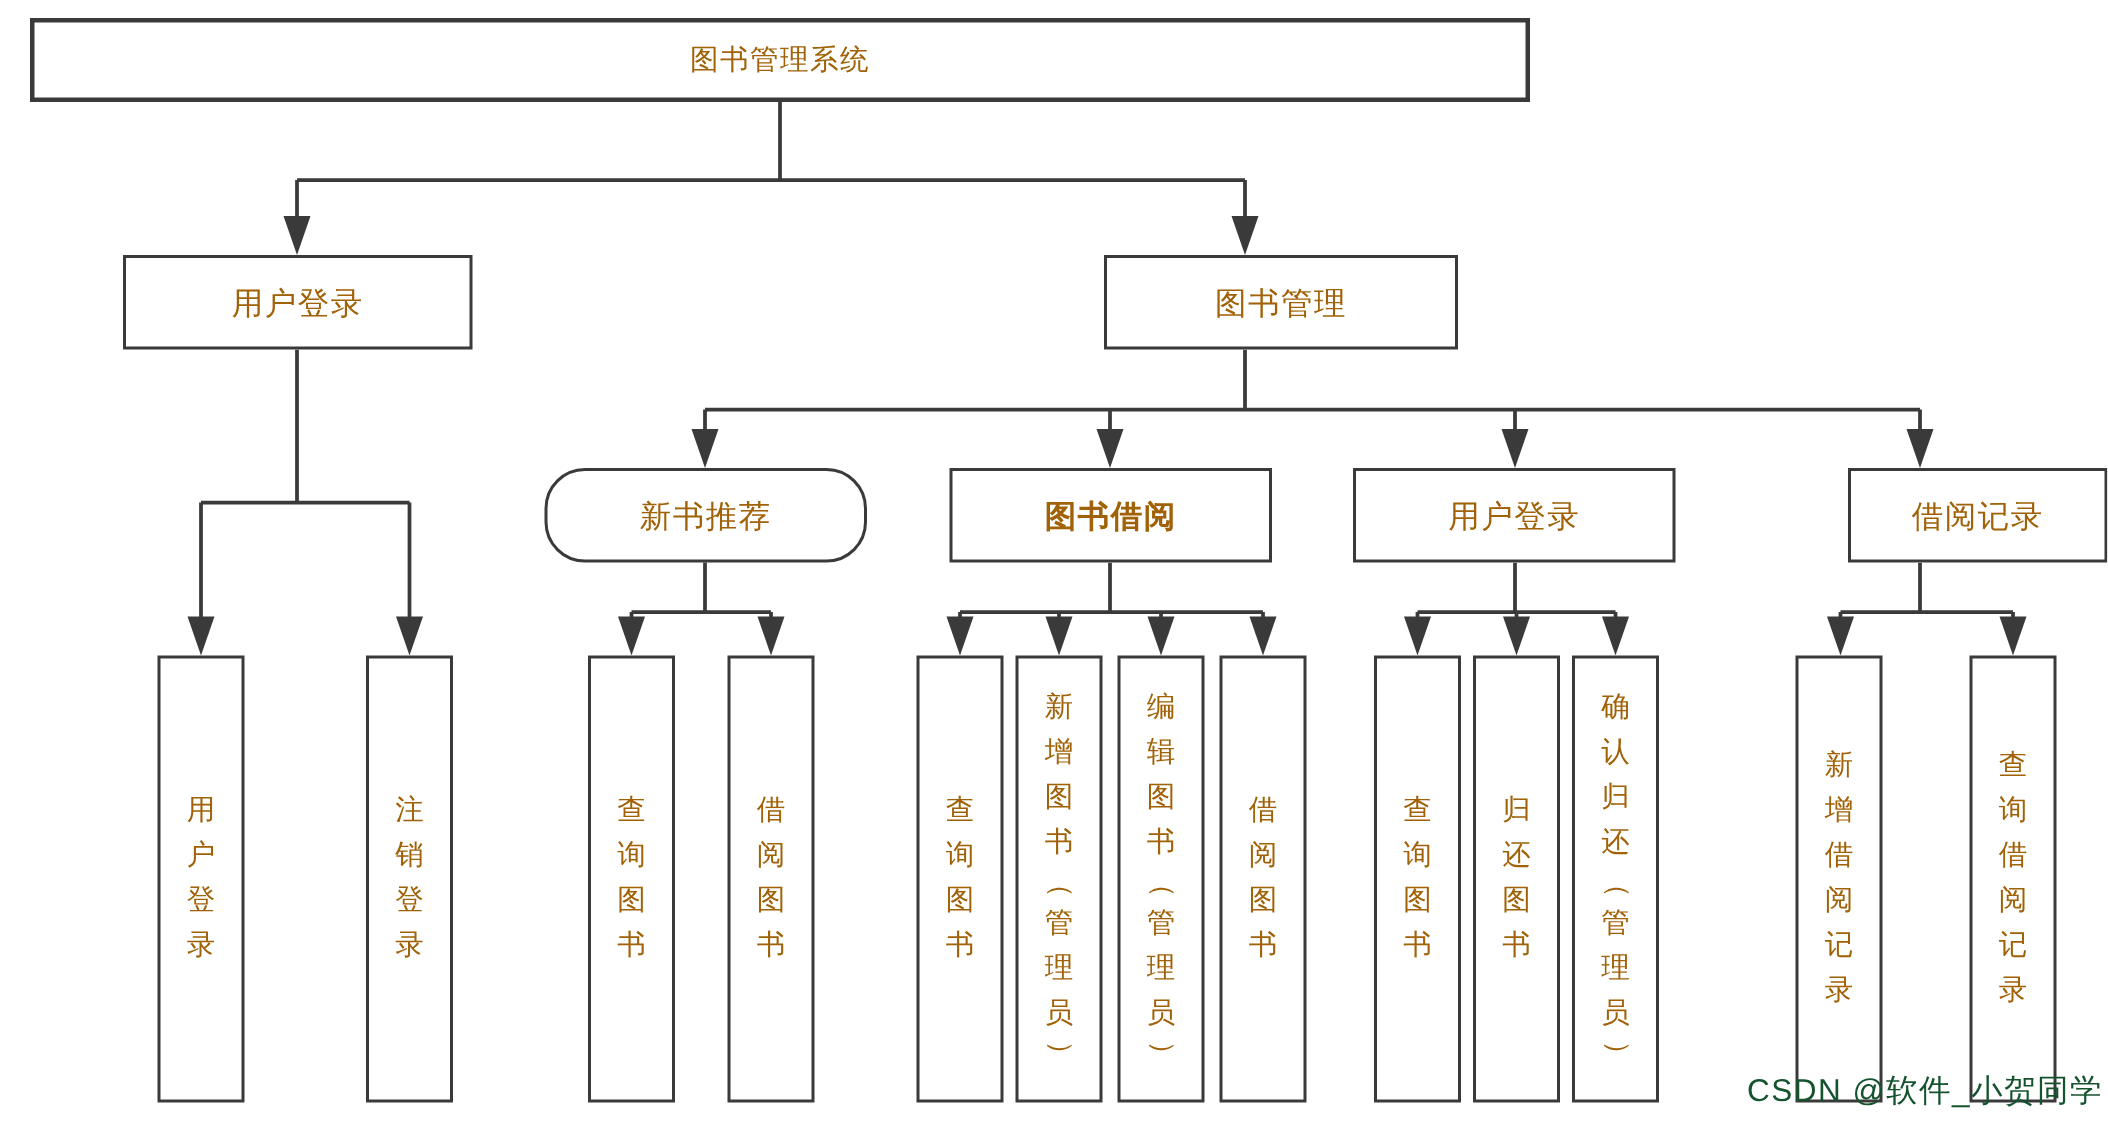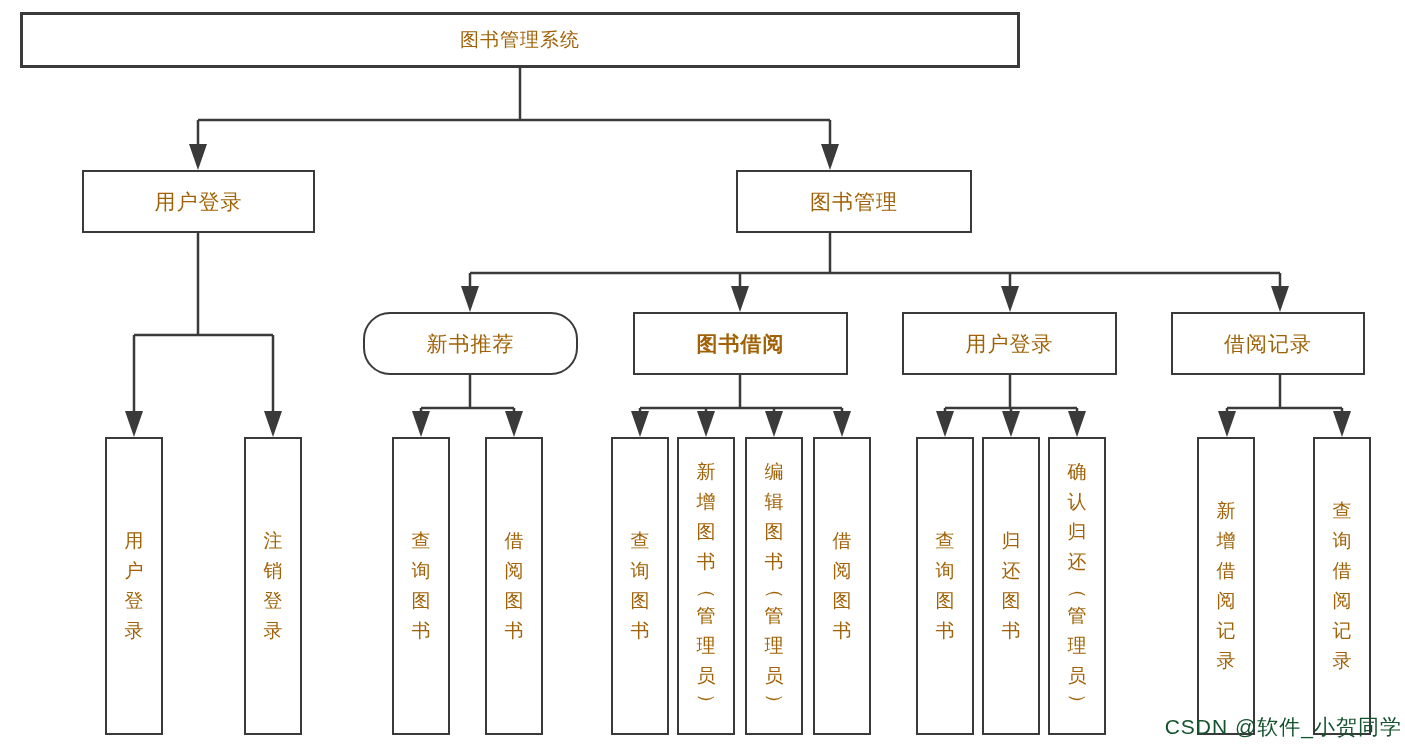--- a/index.html
+++ b/index.html
@@ -106,21 +106,21 @@
 
   <div class="node branch" style="left:363px; top:312px; width:215px; height:63px;border-radius:27px;">
     <span>新书推荐</span>
   </div>
   <div class="node branch" style="left:633px; top:312px; width:215px; height:63px;font-weight:bold;">
     <span>图书借阅</span>
   </div>
   <div class="node branch" style="left:902px; top:312px; width:215px; height:63px;">
     <span>用户登录</span>
   </div>
-  <div class="node branch" style="left:1171px; top:312px; width:194px; height:63px;">
+  <div class="node branch" style="left:1232px; top:312px; width:173px; height:63px;">
     <span>借阅记录</span>
   </div>
 
   <div class="node leaf" style="left:105px; top:437px; width:58px; height:298px;">
     <span class="vtext">
         <span>用</span>
         <span>户</span>
         <span>登</span>
         <span>录</span>
       </span>

